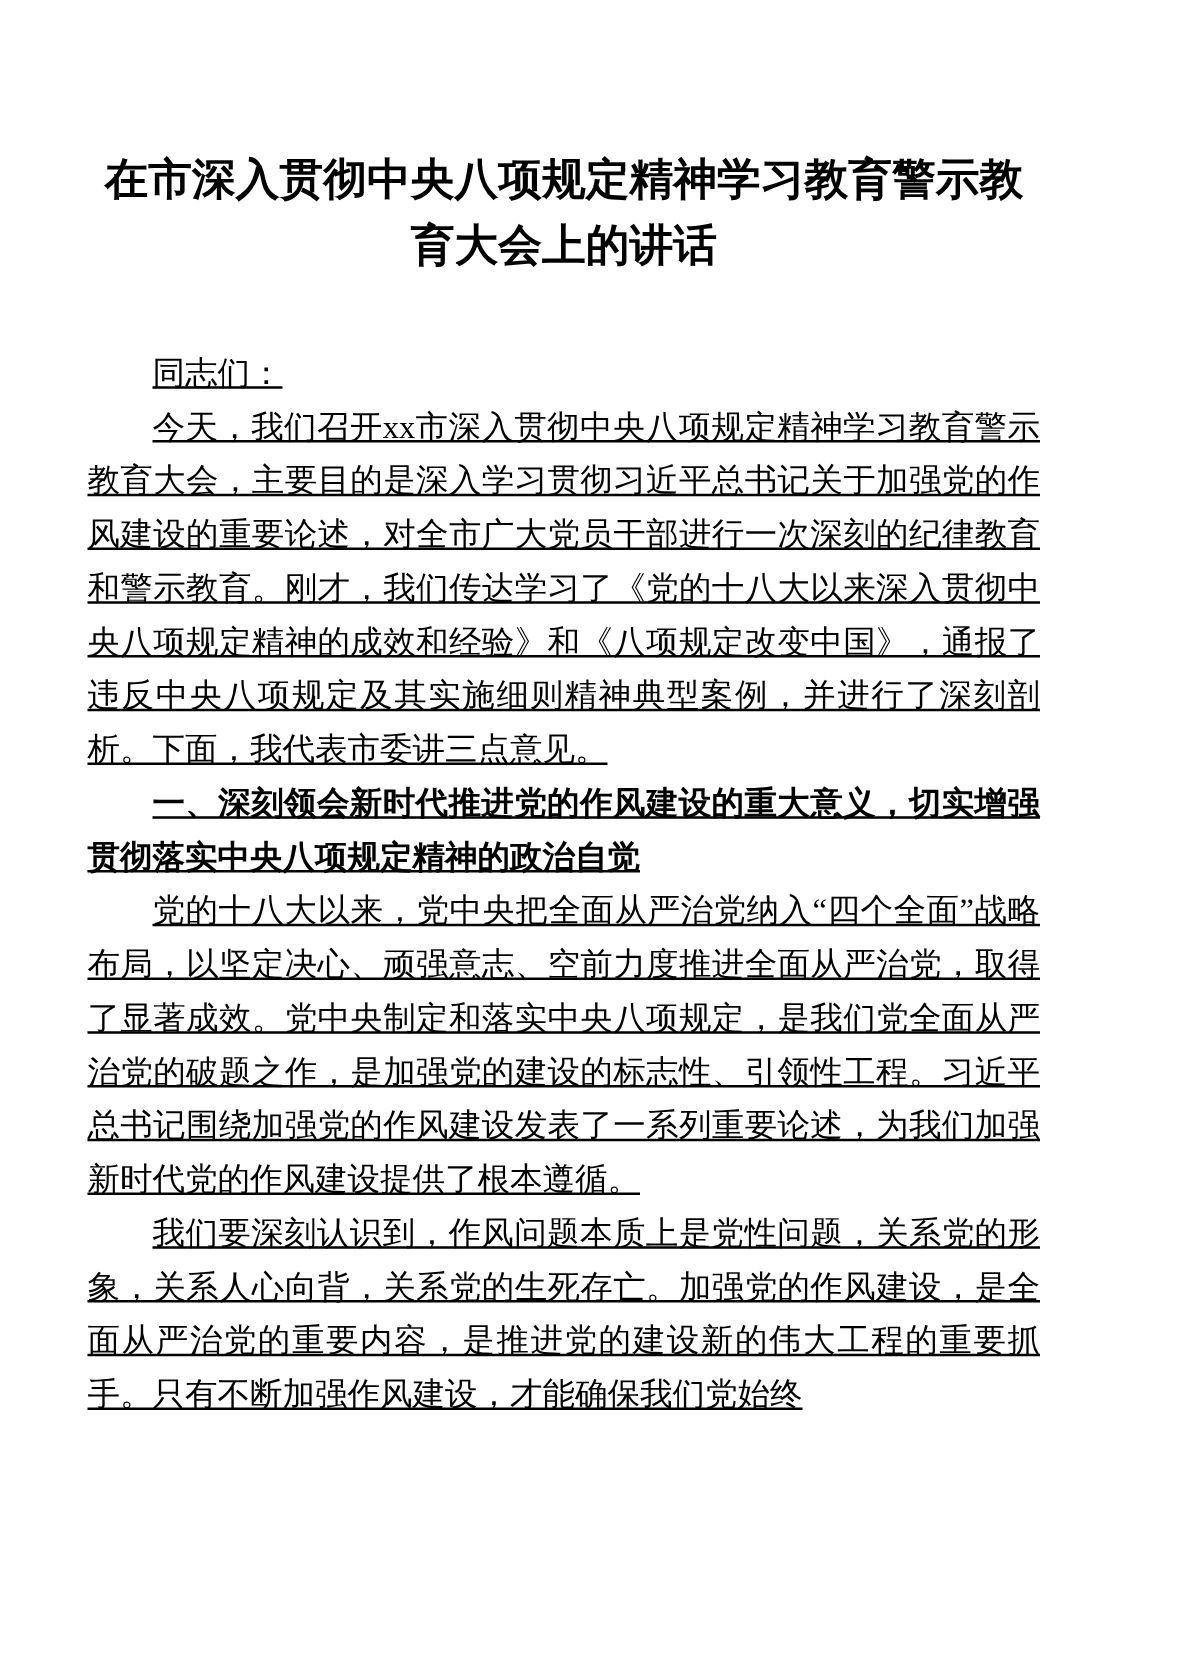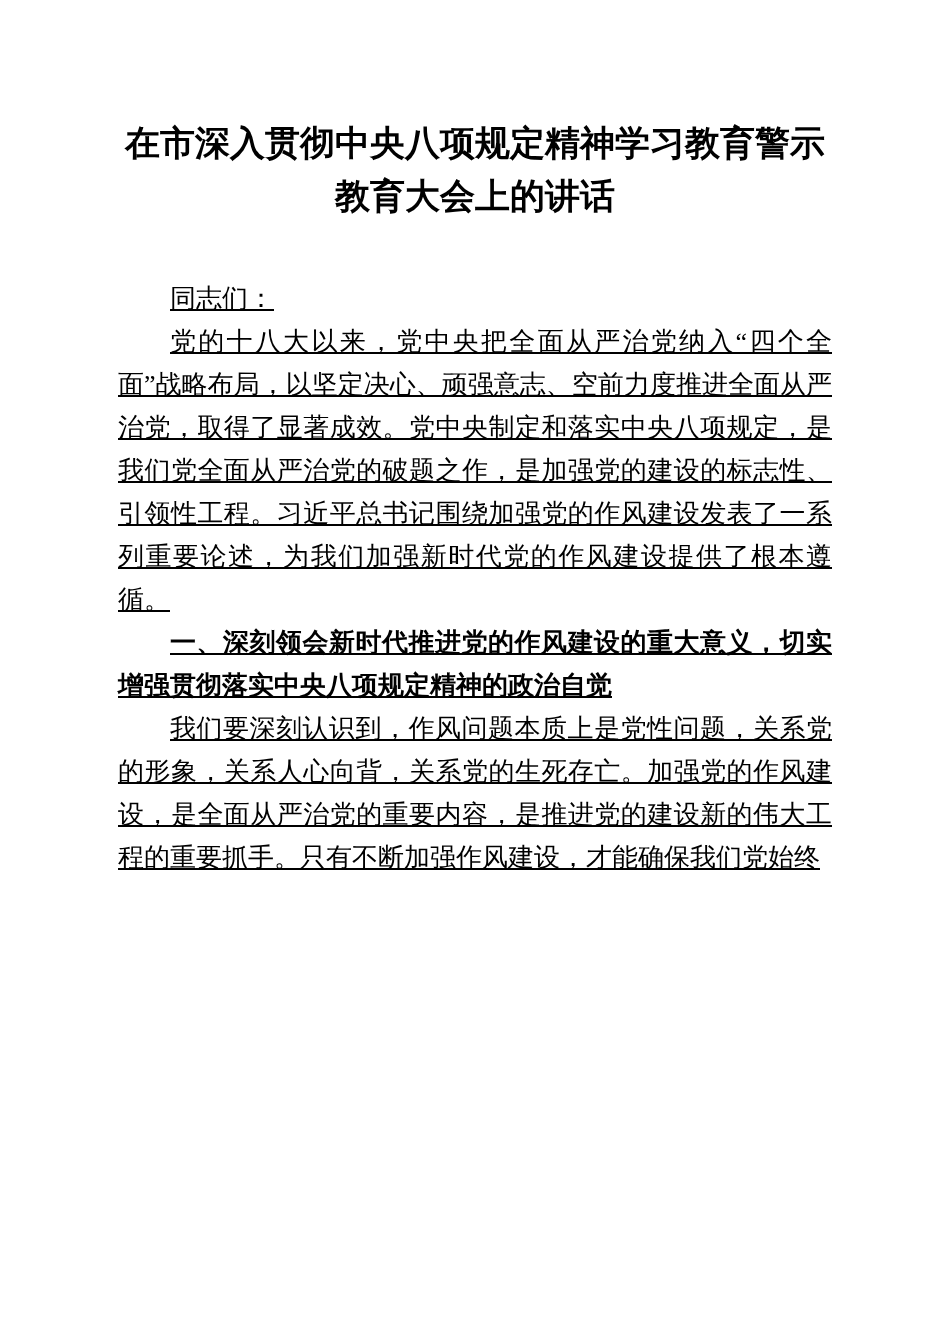--- a/index.html
+++ b/index.html
@@ -7,21 +7,21 @@
     padding: 0;
     background: #ffffff;
   }
   .page {
     position: relative;
     width: 950px;
     height: 1344px;
     margin: 0 auto;
     background: #ffffff;
     box-sizing: border-box;
-    padding: 118px 118px 0 118px;
+    padding: 118px 118px 0 70px;
     overflow: hidden;
     color: #000000;
     font-family: "Liberation Serif", "DejaVu Serif", serif;
   }
   .doc-title {
     margin: 0 0 54px 0;
     font-size: 35px;
     line-height: 1.5;
     font-weight: 700;
     text-align: center;
@@ -47,17 +47,18 @@
     font-family: "Liberation Sans", "DejaVu Sans", sans-serif;
   }
 </style>
 </head>
 <body>
 
 <div class="page">
   <h1 class="doc-title">在市深入贯彻中央八项规定精神学习教育警示教育大会上的讲话</h1>
   <div class="doc-body">
       <p class="para">同志们：</p>
+      <p class="para">今天，我们召开xx市深入贯彻中央八项规定精神学习教育警示教育大会，主要目的是深入学习贯彻习近平总书记关于加强党的作风建设的重要论述，对全市广大党员干部进行一次深刻的纪律教育和警示教育。刚才，我们传达学习了《党的十八大以来深入贯彻中央八项规定精神的成效和经验》和《八项规定改变中国》，通报了违反中央八项规定及其实施细则精神典型案例，并进行了深刻剖析。下面，我代表市委讲三点意见。</p>
+      <p class="para heading">一、深刻领会新时代推进党的作风建设的重大意义，切实增强贯彻落实中央八项规定精神的政治自觉</p>
       <p class="para">党的十八大以来，党中央把全面从严治党纳入“四个全面”战略布局，以坚定决心、顽强意志、空前力度推进全面从严治党，取得了显著成效。党中央制定和落实中央八项规定，是我们党全面从严治党的破题之作，是加强党的建设的标志性、引领性工程。习近平总书记围绕加强党的作风建设发表了一系列重要论述，为我们加强新时代党的作风建设提供了根本遵循。</p>
-      <p class="para heading">一、深刻领会新时代推进党的作风建设的重大意义，切实增强贯彻落实中央八项规定精神的政治自觉</p>
       <p class="para">我们要深刻认识到，作风问题本质上是党性问题，关系党的形象，关系人心向背，关系党的生死存亡。加强党的作风建设，是全面从严治党的重要内容，是推进党的建设新的伟大工程的重要抓手。只有不断加强作风建设，才能确保我们党始终</p>
     </div>
 </div>
 
 </body></html>

